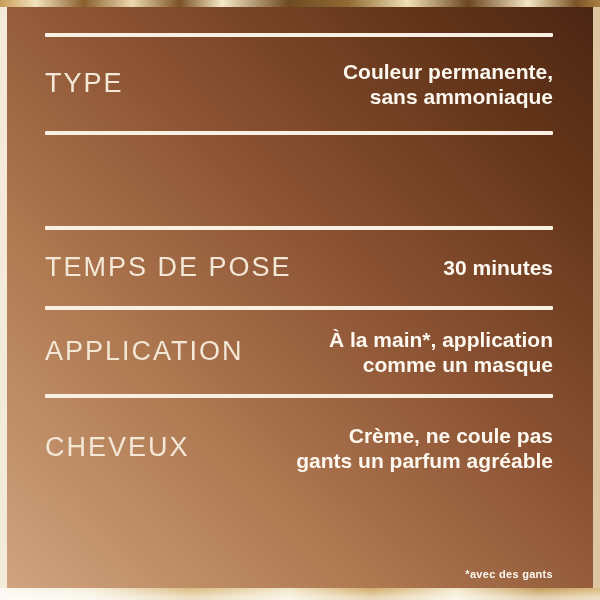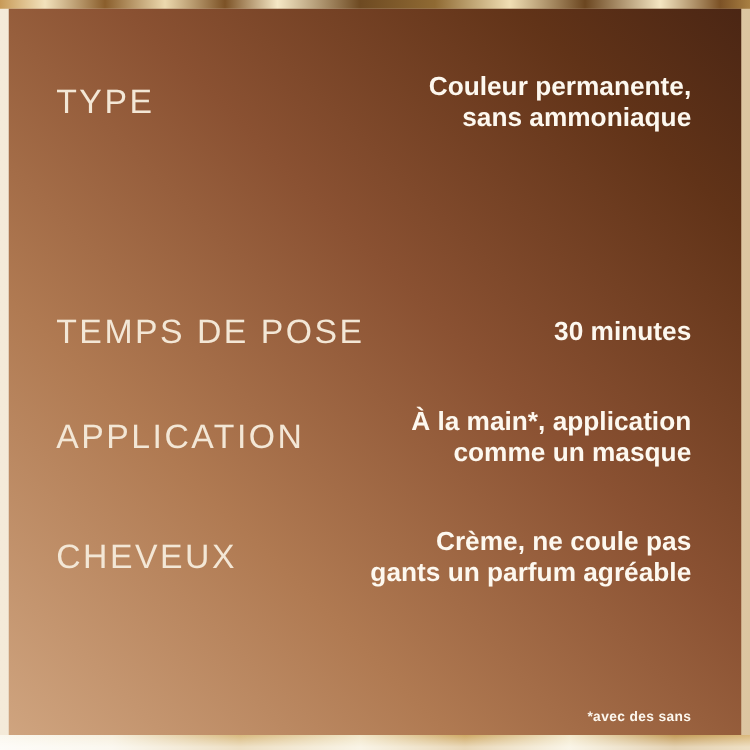--- a/index.html
+++ b/index.html
@@ -39,21 +39,21 @@
   .panel {
     position: absolute;
     top: 7px; left: 7px; right: 7px; bottom: 12px;
     box-sizing: border-box;
     padding: 0 40px 0 38px;
     background: linear-gradient(to top right,
       #cfa47f 0%, #b07a52 30%, #8a5132 58%, #613318 85%, #4b2614 100%);
   }
   .row {
     display: flex;
-    flex-direction: row;
+    flex-direction: column;
     box-sizing: border-box;
   }
   .r1 { height: 98px; margin-top: 26px; }
   .r2 { height: 76px; }
   .r3 { height: 95px; }
   .r4 { height: 80px; }
   .r5 { height: 88px; }
   .r6 { height: 104px; }
   .divider {
     height: 4px;
@@ -141,17 +141,17 @@
 
     <div class="row r6">
       <div class="divider"></div>
       <div class="row-inner">
         <div class="label">CHEVEUX</div>
         <div class="value">Crème, ne coule pas
 gants un parfum agréable</div>
       </div>
     </div>
 
-    <div class="footnote">*avec des sans</div>
+    <div class="footnote">*avec des gants</div>
   </div>
 
   <div class="strip-bottom"></div>
 </div>
 
 </body></html>

